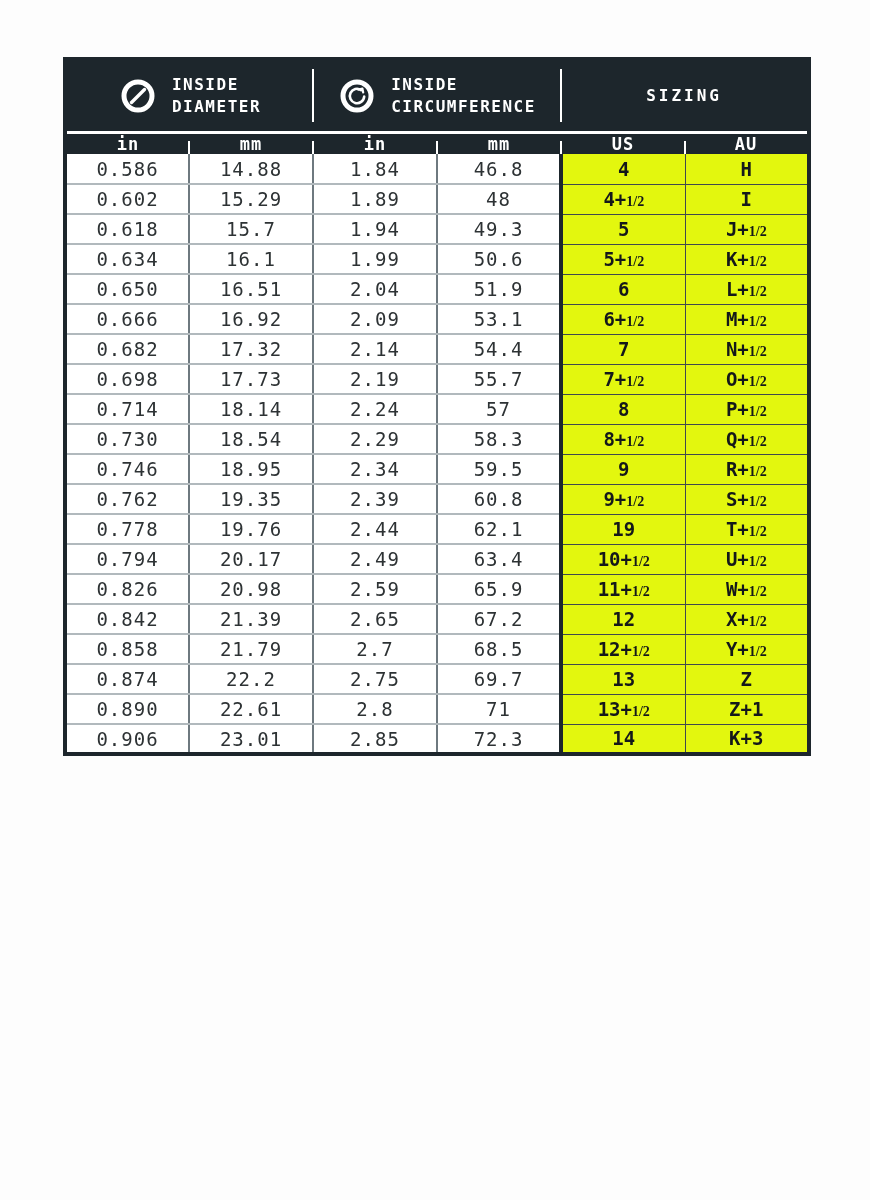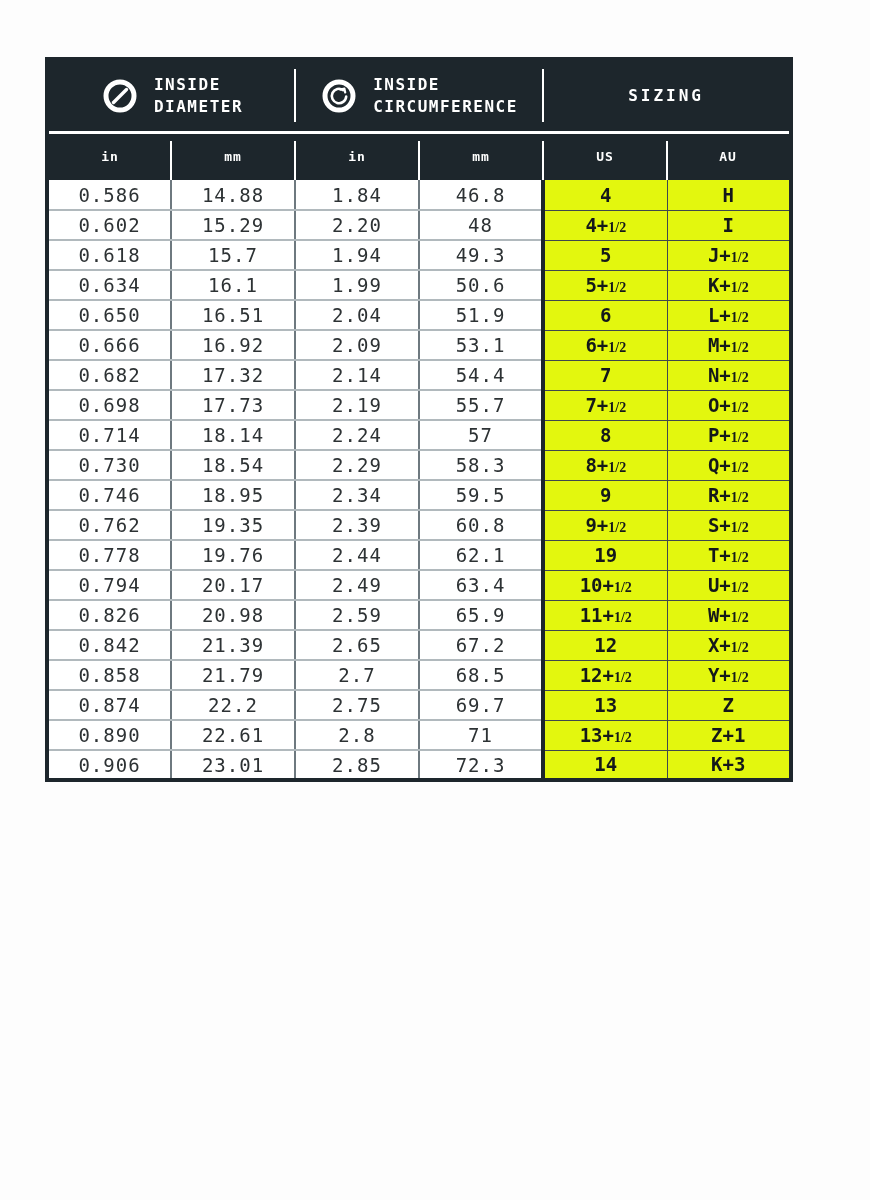--- a/index.html
+++ b/index.html
@@ -7,21 +7,21 @@
   body { font-family: "DejaVu Sans Mono", monospace; }
 
   .page {
     position: relative;
     width: 870px; height: 1200px;
     overflow: hidden;
   }
 
   table.ring-table {
     position: absolute;
-    left: 45px; top: 57px;
+    left: 63px; top: 57px;
     width: 745px;
     border-collapse: collapse;
     table-layout: fixed;
     border: 4px solid #1d262c;
   }
   col { width: 124px; }
 
   
   thead th {
     background: #1d262c;
@@ -54,22 +54,22 @@
   }
   
   tr.group-row th.gsep::before {
     content: "";
     position: absolute;
     left: -1px; top: 8px; bottom: 9px;
     width: 2px;
     background: #ffffff;
   }
   tr.unit-row th {
-    height: 48px;
-    font-size: 13px;
+    height: 22px;
+    font-size: 17px;
     letter-spacing: 1px;
   }
   tr.unit-row th.usep::before {
     content: "";
     position: absolute;
     left: -1px; top: 7px; bottom: 0;
     width: 2px;
     background: #ffffff;
   }
   .hicon svg { display: block; }
@@ -162,21 +162,21 @@
           <td class="c0 num">0.586</td>
           <td class="c1 num">14.88</td>
           <td class="c2 num">1.84</td>
           <td class="c3 num">46.8</td>
           <td class="c4 size">4</td>
           <td class="c5 size">H</td>
         </tr>
         <tr>
           <td class="c0 num">0.602</td>
           <td class="c1 num">15.29</td>
-          <td class="c2 num">2.20</td>
+          <td class="c2 num">1.89</td>
           <td class="c3 num">48</td>
           <td class="c4 size"><span>4+</span><span class="frac">1/2</span></td>
           <td class="c5 size">I</td>
         </tr>
         <tr>
           <td class="c0 num">0.618</td>
           <td class="c1 num">15.7</td>
           <td class="c2 num">1.94</td>
           <td class="c3 num">49.3</td>
           <td class="c4 size">5</td>

